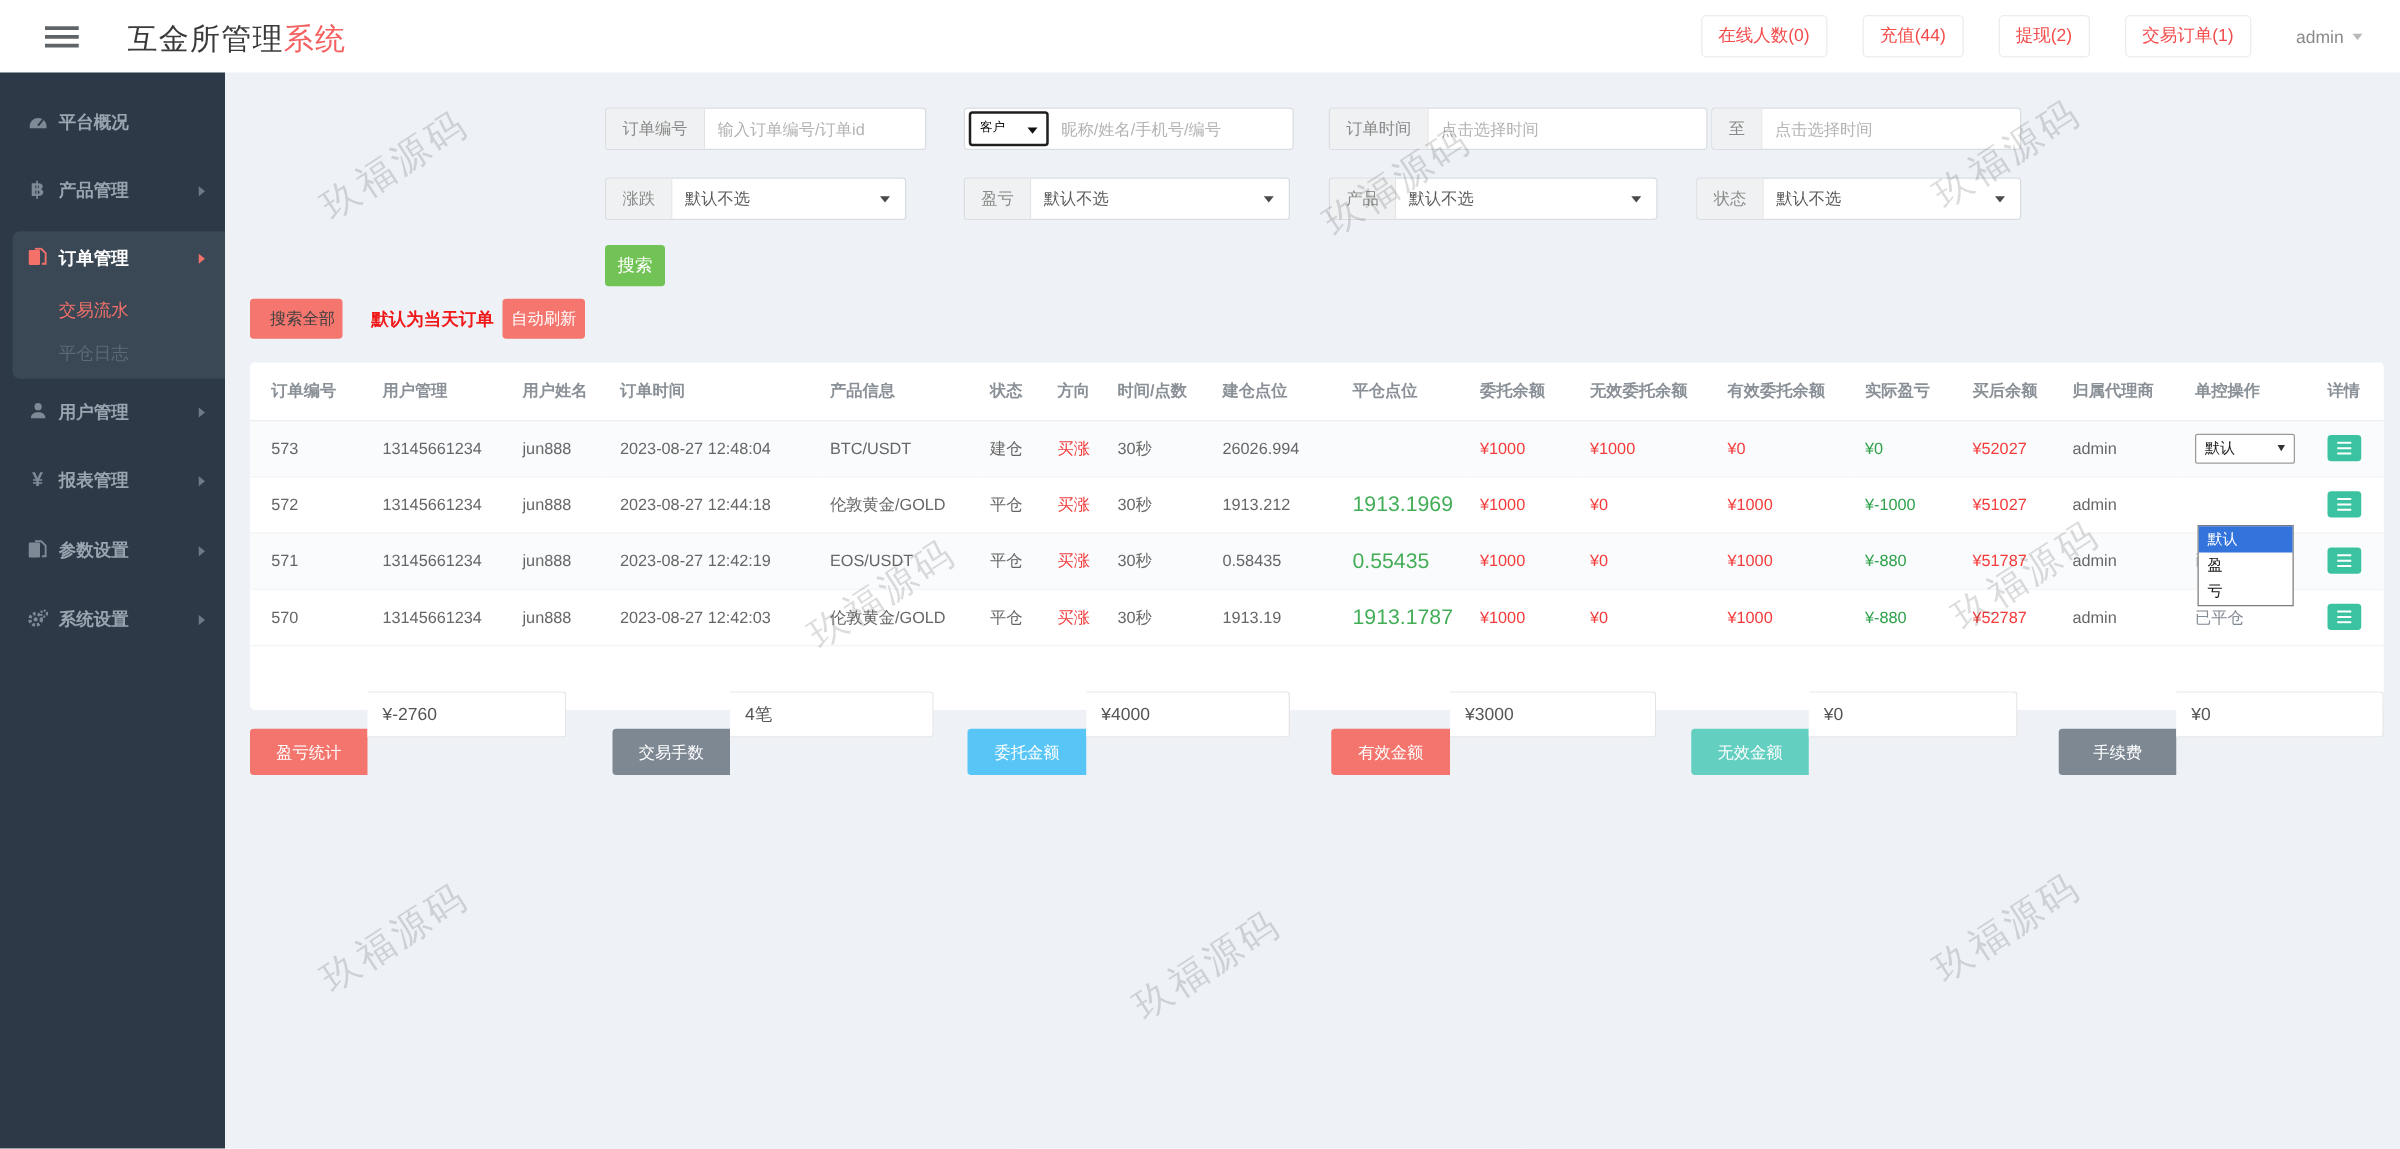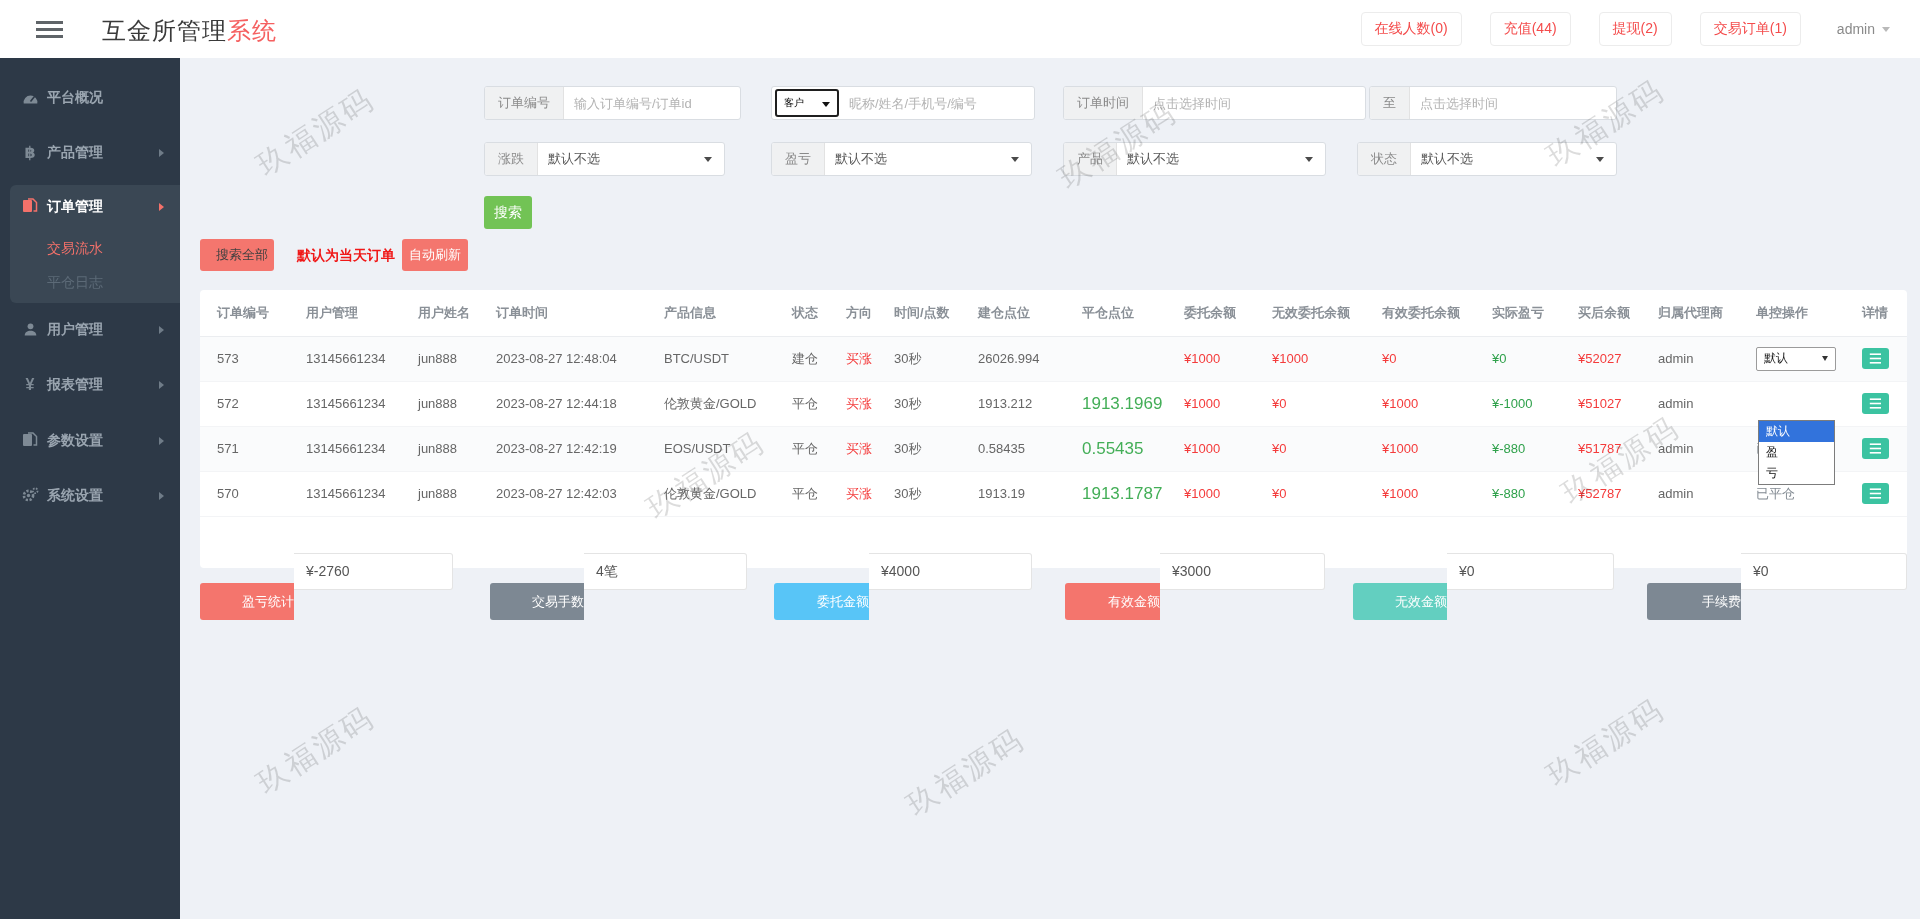--- a/index.html
+++ b/index.html
@@ -64,21 +64,21 @@
   .detail-btn { width: 27px; height: 21px; background: #3bc3a1; border: none; border-radius: 3px; display: inline-flex; align-items: center; justify-content: center; cursor: pointer; }
 
   
   .ctl-select { display: inline-flex; align-items: center; justify-content: space-between; width: 80px; height: 24px; border: 1px solid #9b9b9b; border-radius: 2px; background: #fff; padding: 0 7px; font-size: 12px; color: #222; cursor: pointer; }
   .ctl-select .caret-down { border-top-color: #333; border-left-width: 3.5px; border-right-width: 3.5px; }
   .ctl-options { position: absolute; left: 1758px; top: 420px; width: 77px; background: #fff; border: 1px solid #7c7c7c; z-index: 40; font-size: 12px; }
   .ctl-option { height: 21px; line-height: 21px; padding-left: 7px; color: #111; cursor: pointer; }
   .ctl-option.selected { background: #3273dc; color: #fff; }
 
   
-  .stat-label { position: absolute; top: 583px; height: 37px; line-height: 37px; text-align: right; color: #fff; font-size: 13px; border-radius: 3px 0 0 3px; }
+  .stat-label { position: absolute; top: 583px; height: 37px; line-height: 37px; text-align: center; color: #fff; font-size: 13px; border-radius: 3px 0 0 3px; }
   .stat-value { position: absolute; top: 553px; height: 37px; line-height: 35px; background: #fff; border: 1px solid #e4e4e4; border-left: none; border-radius: 0 3px 3px 0; color: #555; font-size: 14px; padding-left: 12px; }
   .c-salmon { background: #f4756d; } .c-gray { background: #7d8893; } .c-blue { background: #58c5f7; } .c-teal { background: #63cfc0; }
 
   
   .wm { position: absolute; color: rgba(40,40,40,0.16); font-size: 30px; letter-spacing: 3px; transform: rotate(-33deg); white-space: nowrap; pointer-events: none; z-index: 15; font-weight: 500; }
 </style>
 </head>
 <body>
 
 <div class="page">

